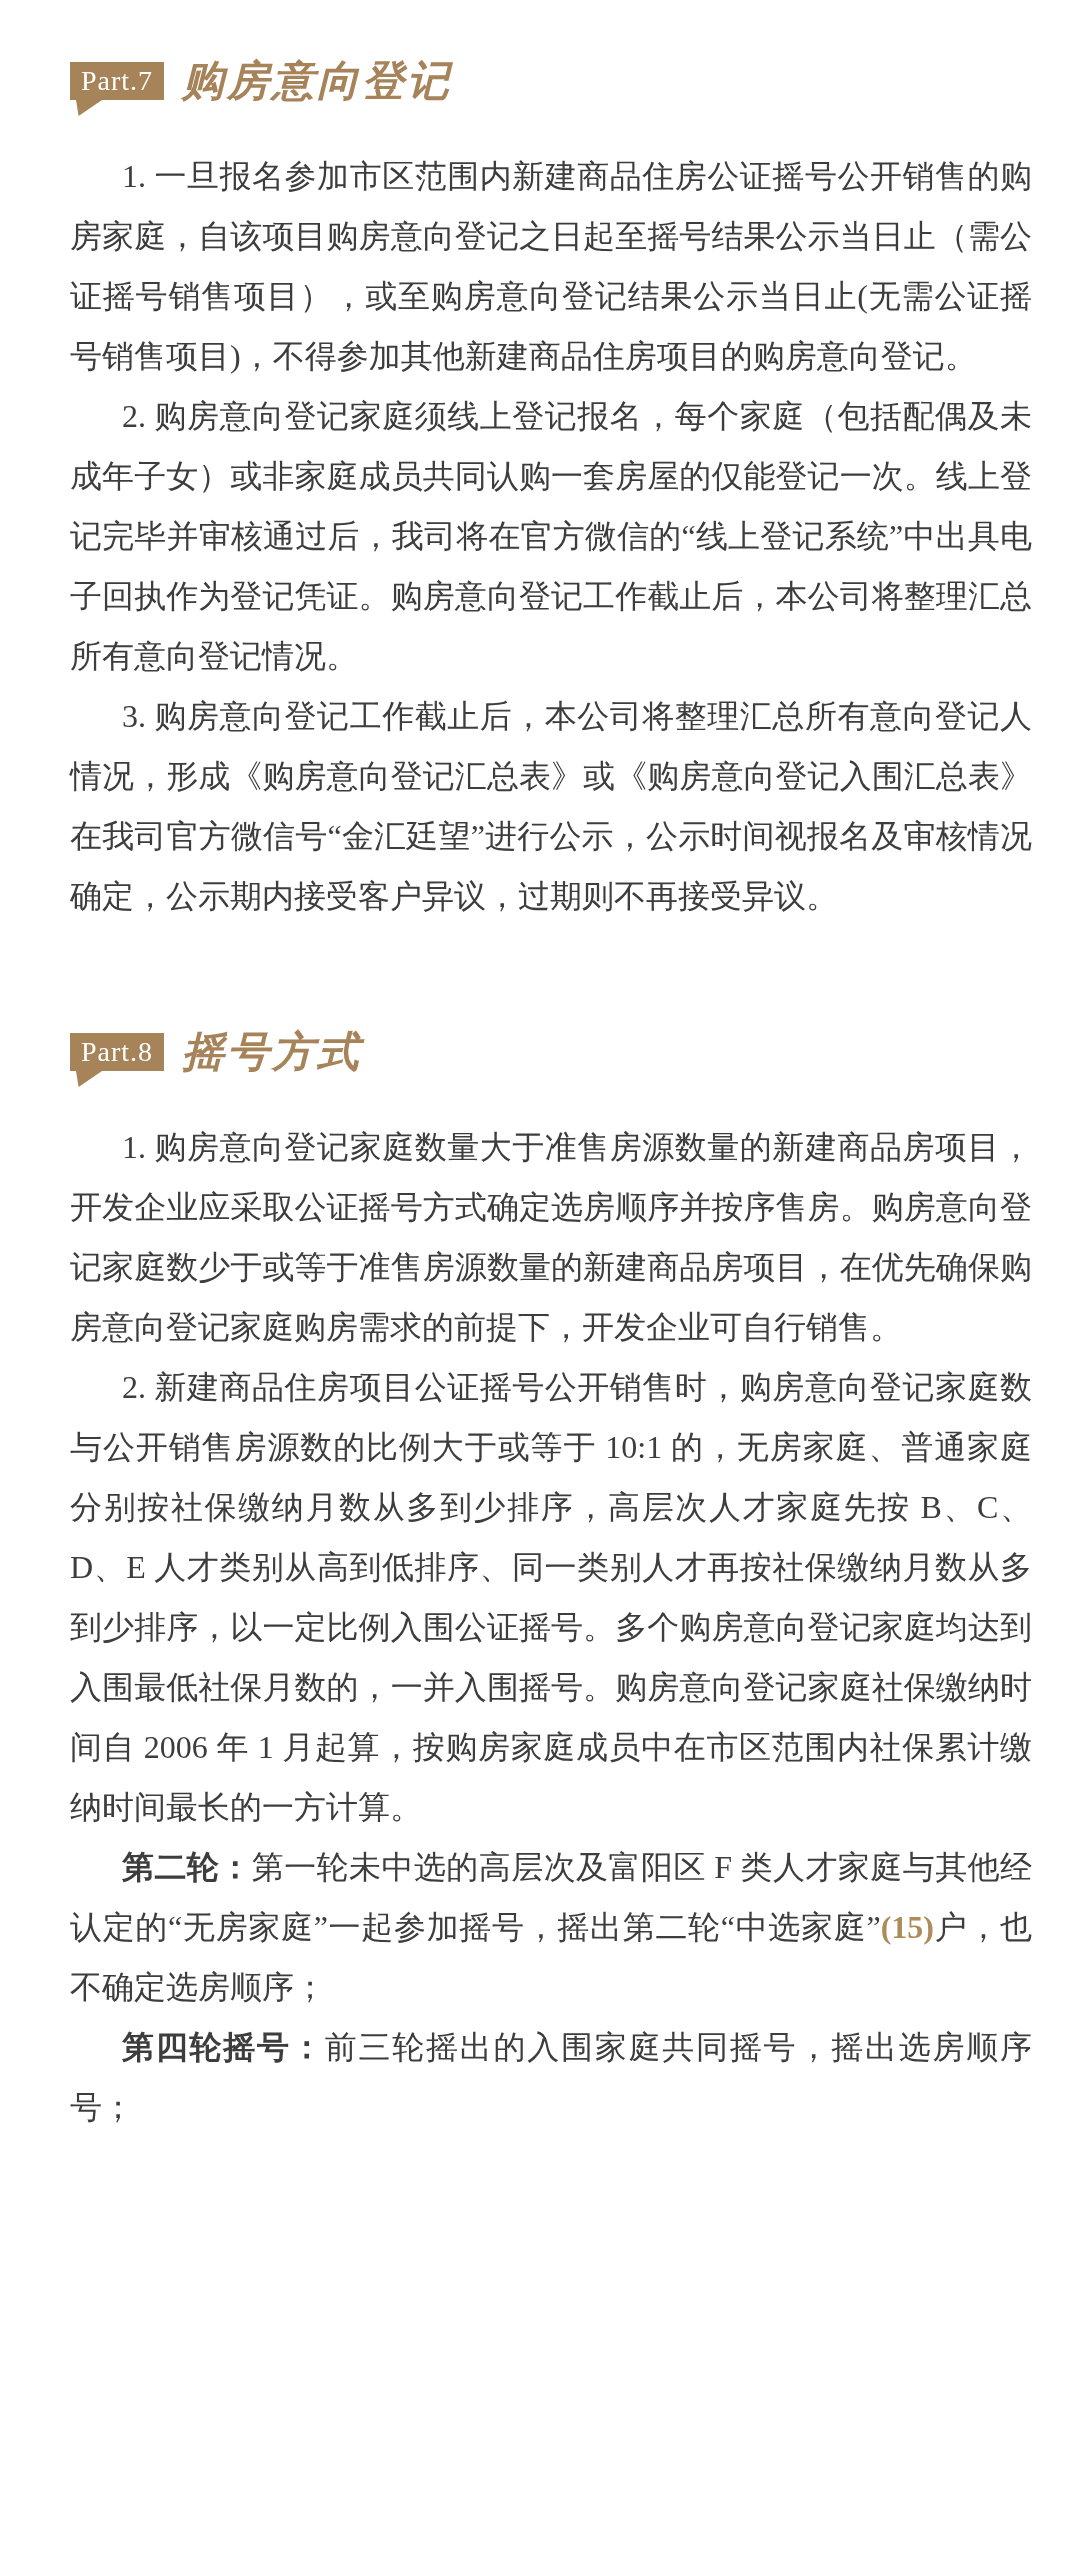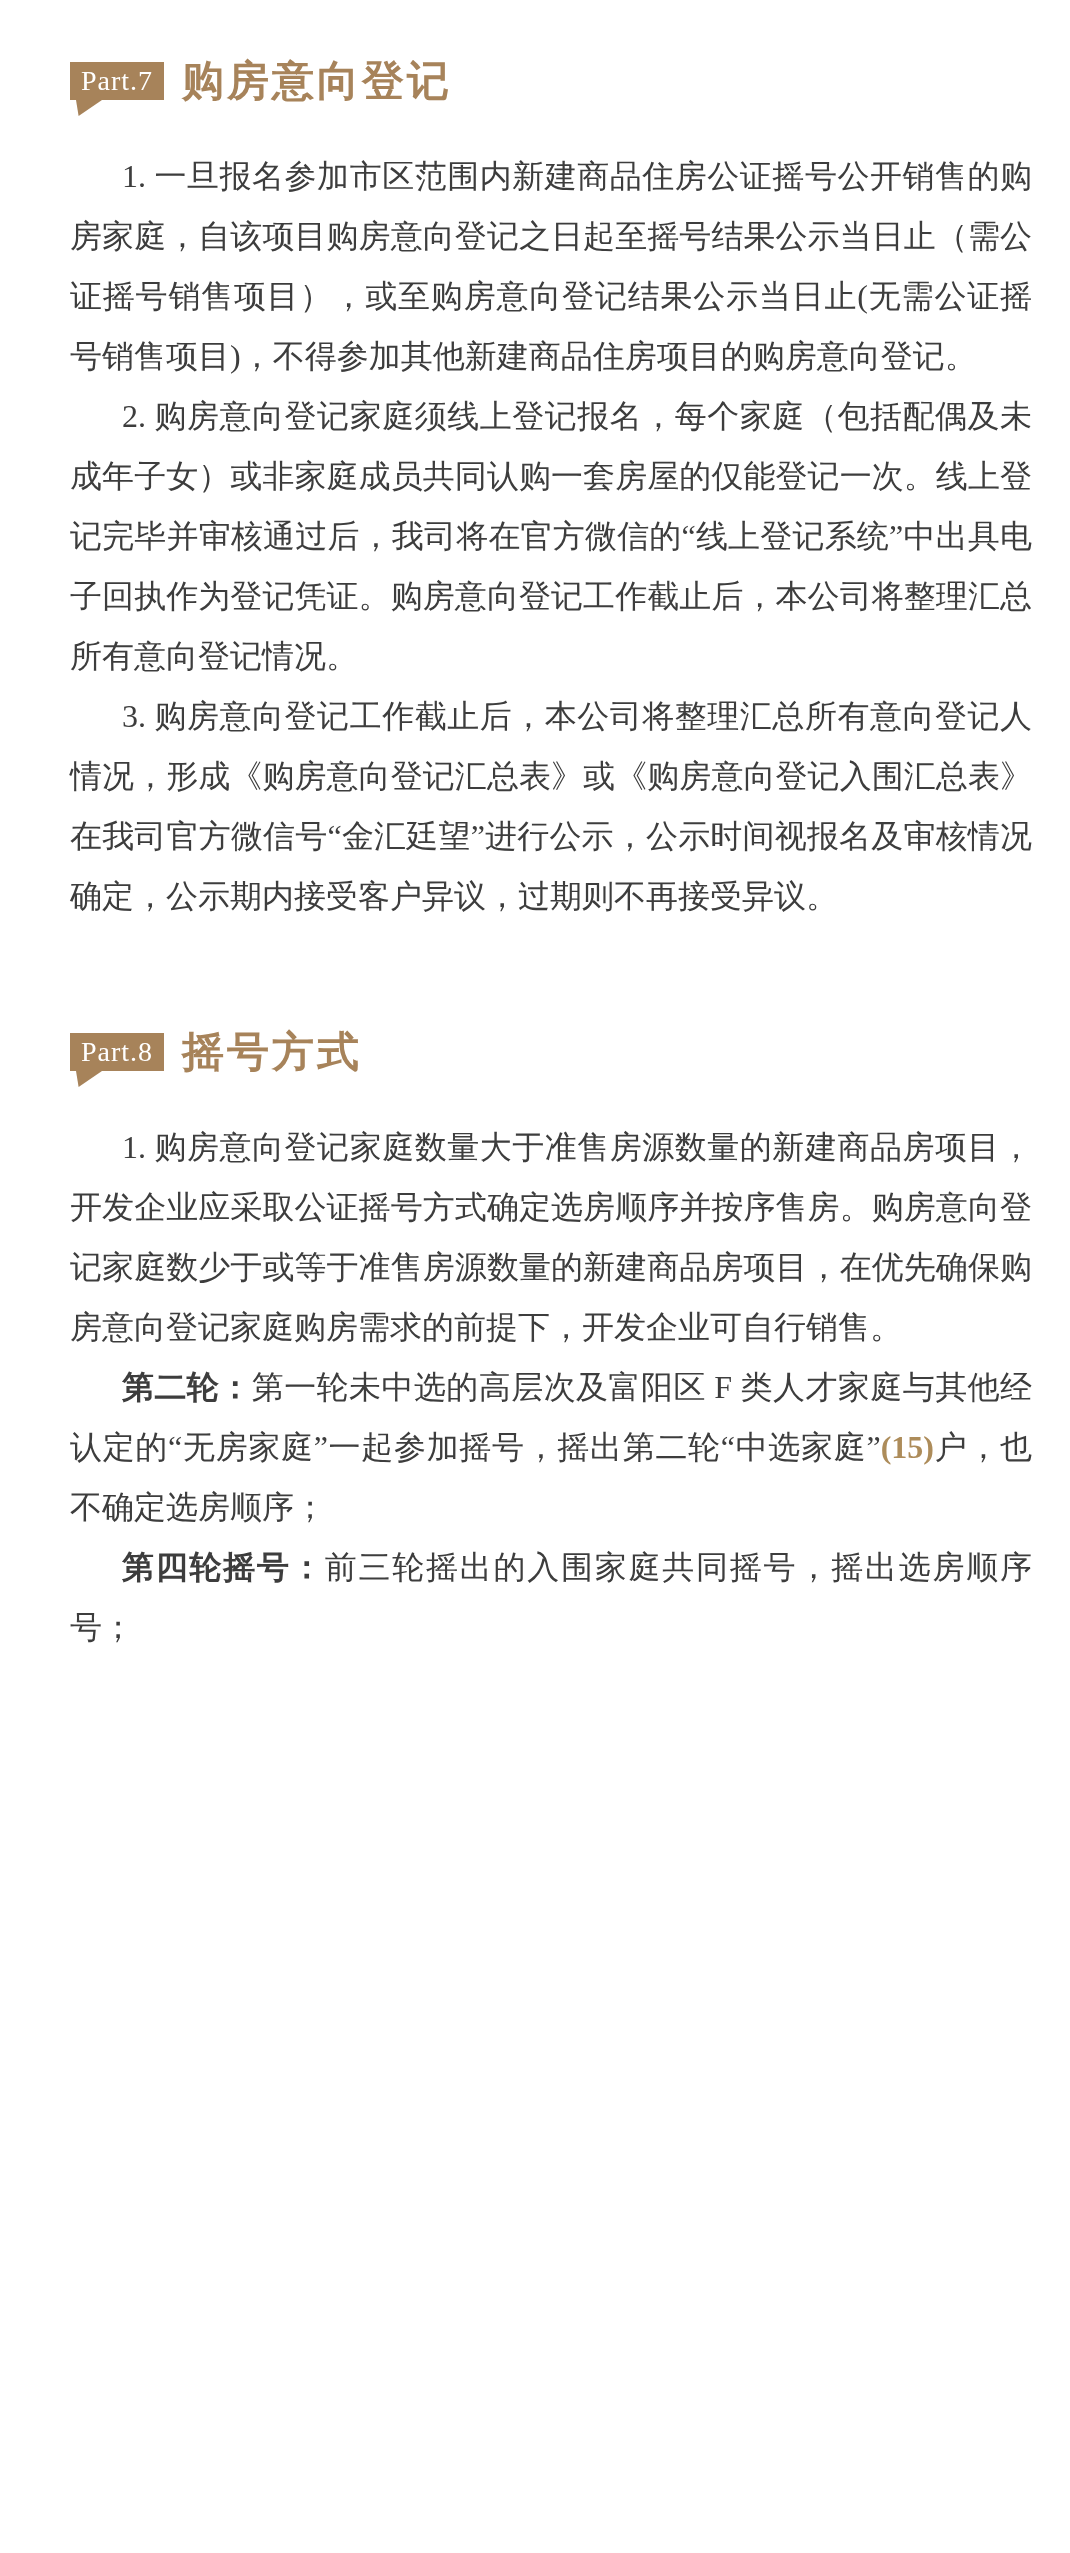--- a/index.html
+++ b/index.html
@@ -46,20 +46,21 @@
     clip-path:polygon(0 0,100% 0,10% 100%);
   }
   .part-title{
     margin:0;
     font-size:42px;
     line-height:44px;
     font-weight:bold;
     color:#a7835a;
     letter-spacing:3px;
     white-space:nowrap;
+    font-style:italic;
   }
   .part-body{display:block;}
   .para{
     margin:0;
     font-size:32px;
     line-height:60px;
     text-align:justify;
     text-indent:52px;
     color:#3d3d3d;
     word-break:break-all;
@@ -91,18 +92,19 @@
   <section class="part">
     <header class="part-header">
       <div class="badge">
         <span class="badge-label">Part.8</span>
         <span class="badge-tail"></span>
       </div>
       <h2 class="part-title">摇号方式</h2>
     </header>
     <div class="part-body">
         <p class="para"><span>1. 购房意向登记家庭数量大于准售房源数量的新建商品房项目，开发企业应采取公证摇号方式确定选房顺序并按序售房。购房意向登记家庭数少于或等于准售房源数量的新建商品房项目，在优先确保购房意向登记家庭购房需求的前提下，开发企业可自行销售。</span></p>
+        <p class="para"><span>2. 新建商品住房项目公证摇号公开销售时，购房意向登记家庭数与公开销售房源数的比例大于或等于 10:1 的，无房家庭、普通家庭分别按社保缴纳月数从多到少排序，高层次人才家庭先按 B、C、D、E 人才类别从高到低排序、同一类别人才再按社保缴纳月数从多到少排序，以一定比例入围公证摇号。多个购房意向登记家庭均达到入围最低社保月数的，一并入围摇号。购房意向登记家庭社保缴纳时间自 2006 年 1 月起算，按购房家庭成员中在市区范围内社保累计缴纳时间最长的一方计算。</span></p>
         <p class="para"><span class="bold">第二轮：</span><span>第一轮未中选的高层次及富阳区 F 类人才家庭与其他经认定的“无房家庭”一起参加摇号，摇出第二轮“中选家庭”</span><span class="bold gold">(15)</span><span>户，也不确定选房顺序；</span></p>
         <p class="para"><span class="bold">第四轮摇号：</span><span>前三轮摇出的入围家庭共同摇号，摇出选房顺序号；</span></p>
       </div>
   </section>
 
 </div>
 
 </body></html>

